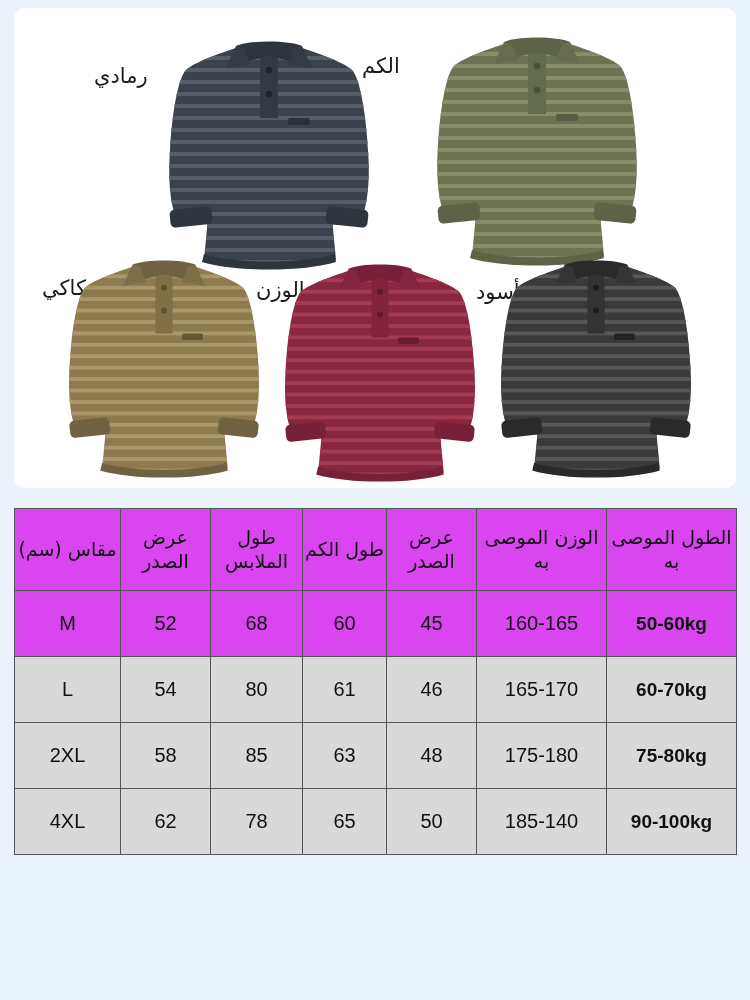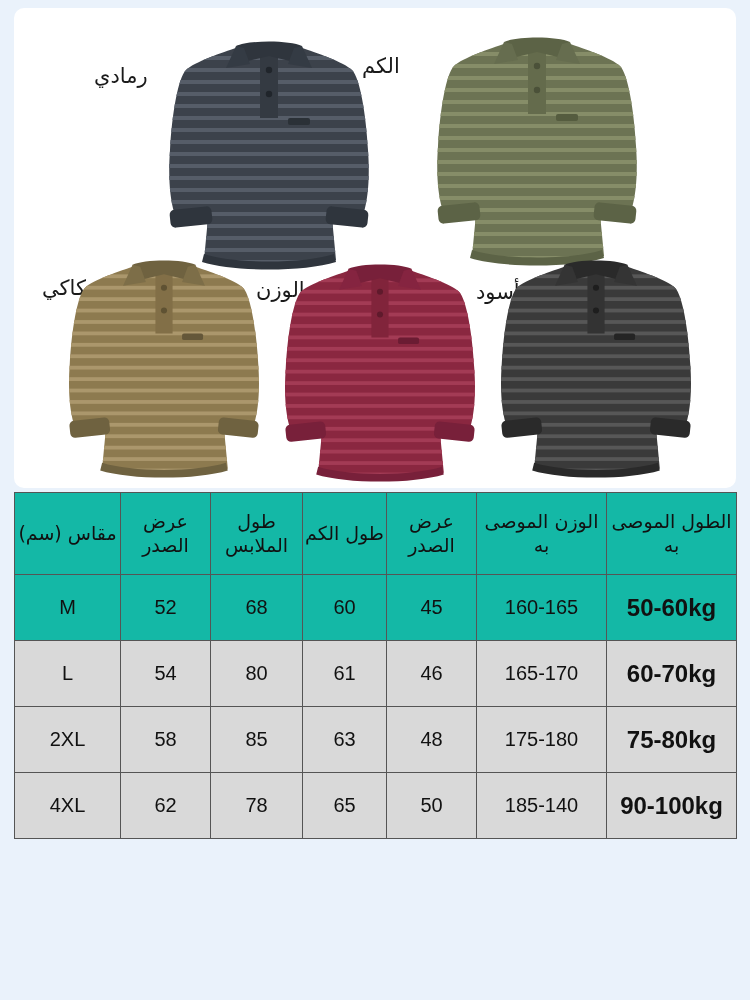--- a/index.html
+++ b/index.html
@@ -33,24 +33,24 @@
     font-family: "DejaVu Sans", sans-serif;
   }
 
   
   .shirt { position: absolute; }
   .shirt svg { display: block; }
 
   
   .size-table {
     position: absolute;
-    left: 14px; top: 492px;
+    left: 14px; top: 508px;
     width: 722px;
     border-collapse: collapse;
-    background: #14b8a6;
+    background: #d946ef;
     table-layout: fixed;
   }
   .size-table td, .size-table th {
     border: 1px solid #555;
     text-align: center;
     vertical-align: middle;
     font-size: 20px;
     color: #111;
     padding: 0;
     height: 66px;
@@ -61,21 +61,21 @@
     font-size: 19px;
     line-height: 1.25;
     direction: rtl;
     font-family: "DejaVu Sans", sans-serif;
   }
   .size-table tbody tr.alt td {
     background: #d9d9d9;
   }
   .size-table tbody td.lastcol {
     font-weight: bold;
-    font-size: 24px;
+    font-size: 19px;
   }
   .size-table col.c0 { width: 106px; }
   .size-table col.c1 { width: 90px; }
   .size-table col.c2 { width: 92px; }
   .size-table col.c3 { width: 84px; }
   .size-table col.c4 { width: 90px; }
   .size-table col.c5 { width: 130px; }
   .size-table col.c6 { width: 130px; }
 </style>
 </head>

